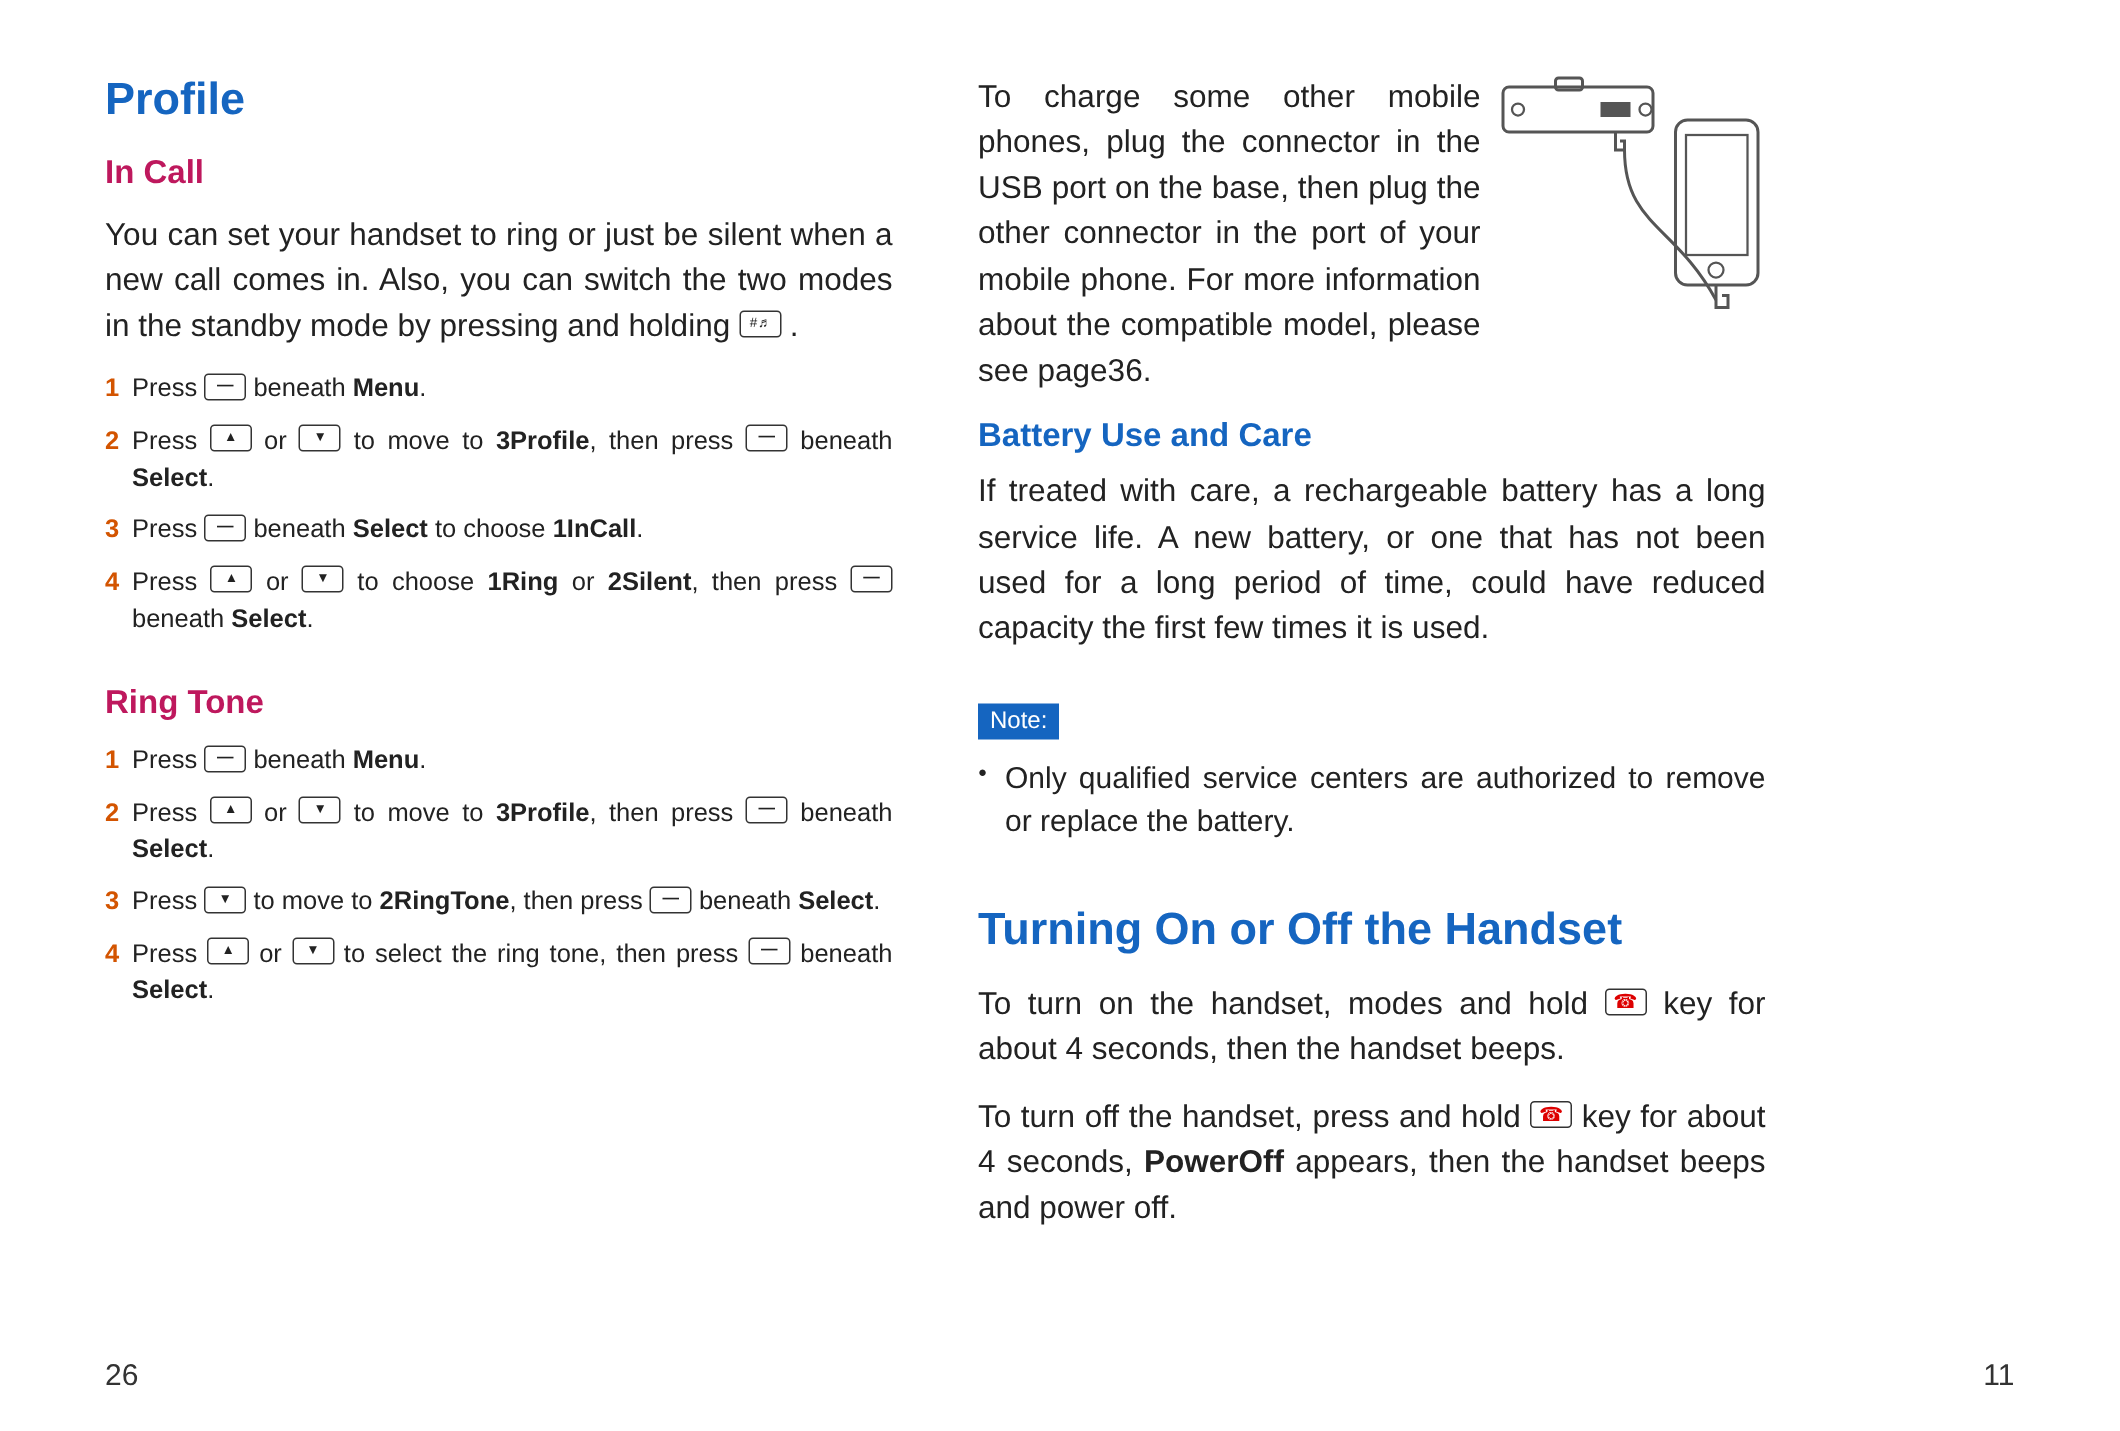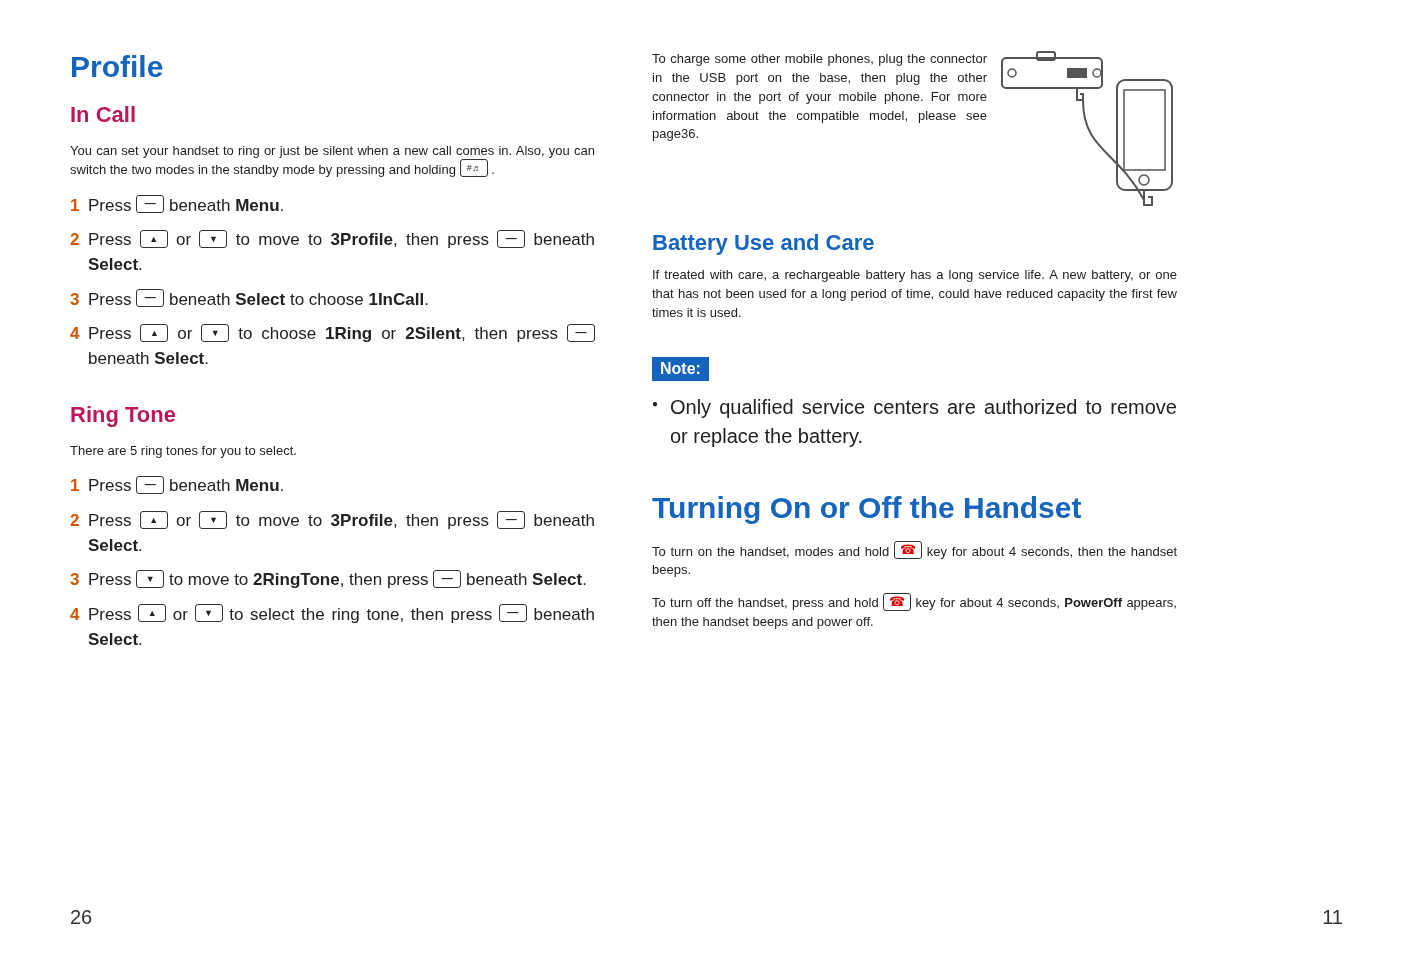--- a/index.html
+++ b/index.html
@@ -31,21 +31,21 @@
     font-weight: 600;
     margin-bottom: 14px;
   }
   h3 {
     color: #1565c0;
     font-size: 22px;
     font-weight: 600;
     margin-bottom: 10px;
   }
   p {
-    font-size: 13px;
+    font-size: 21px;
     line-height: 1.45;
     text-align: justify;
     margin-bottom: 14px;
   }
   .step-list {
     list-style: none;
     margin-bottom: 30px;
   }
   .step-list li {
     font-size: 17px;
@@ -80,21 +80,21 @@
   .key-up::before { content: "▲"; font-size: 9px; }
   .key-down::before { content: "▼"; font-size: 9px; }
   .key-hash::before { content: "# ♬"; font-size: 9px; letter-spacing:-1px;}
   .key-phone::before { content: "☎"; color:#d00; font-size: 13px; }
   .note-label {
     display: inline-block;
     background: #1565c0;
     color: #fff;
     padding: 3px 8px;
     font-size: 16px;
-    font-weight: bold;
+    font-weight: normal;
     margin-bottom: 12px;
     margin-top: 20px;
   }
   .bullet-list {
     list-style: none;
   }
   .bullet-list li {
     font-size: 20px;
     line-height: 1.45;
     text-align: justify;
@@ -189,21 +189,20 @@
         <span>or</span>
         <b>2Silent</b><span>, then press</span>
         <span class="key key-dash"></span>
         <span>beneath</span>
         <b>Select</b><span>.</span>
       </li>
     </ul>
 
     <div class="ringtone-section">
       <h2>Ring Tone</h2>
-      <p>There are 5 ring tones for you to select.</p>
       <ul class="step-list">
         <li>
           <span class="step-num">1</span>
           <span>Press</span>
           <span class="key key-dash"></span>
           <span>beneath</span>
           <b>Menu</b><span>.</span>
         </li>
         <li>
           <span class="step-num">2</span>

